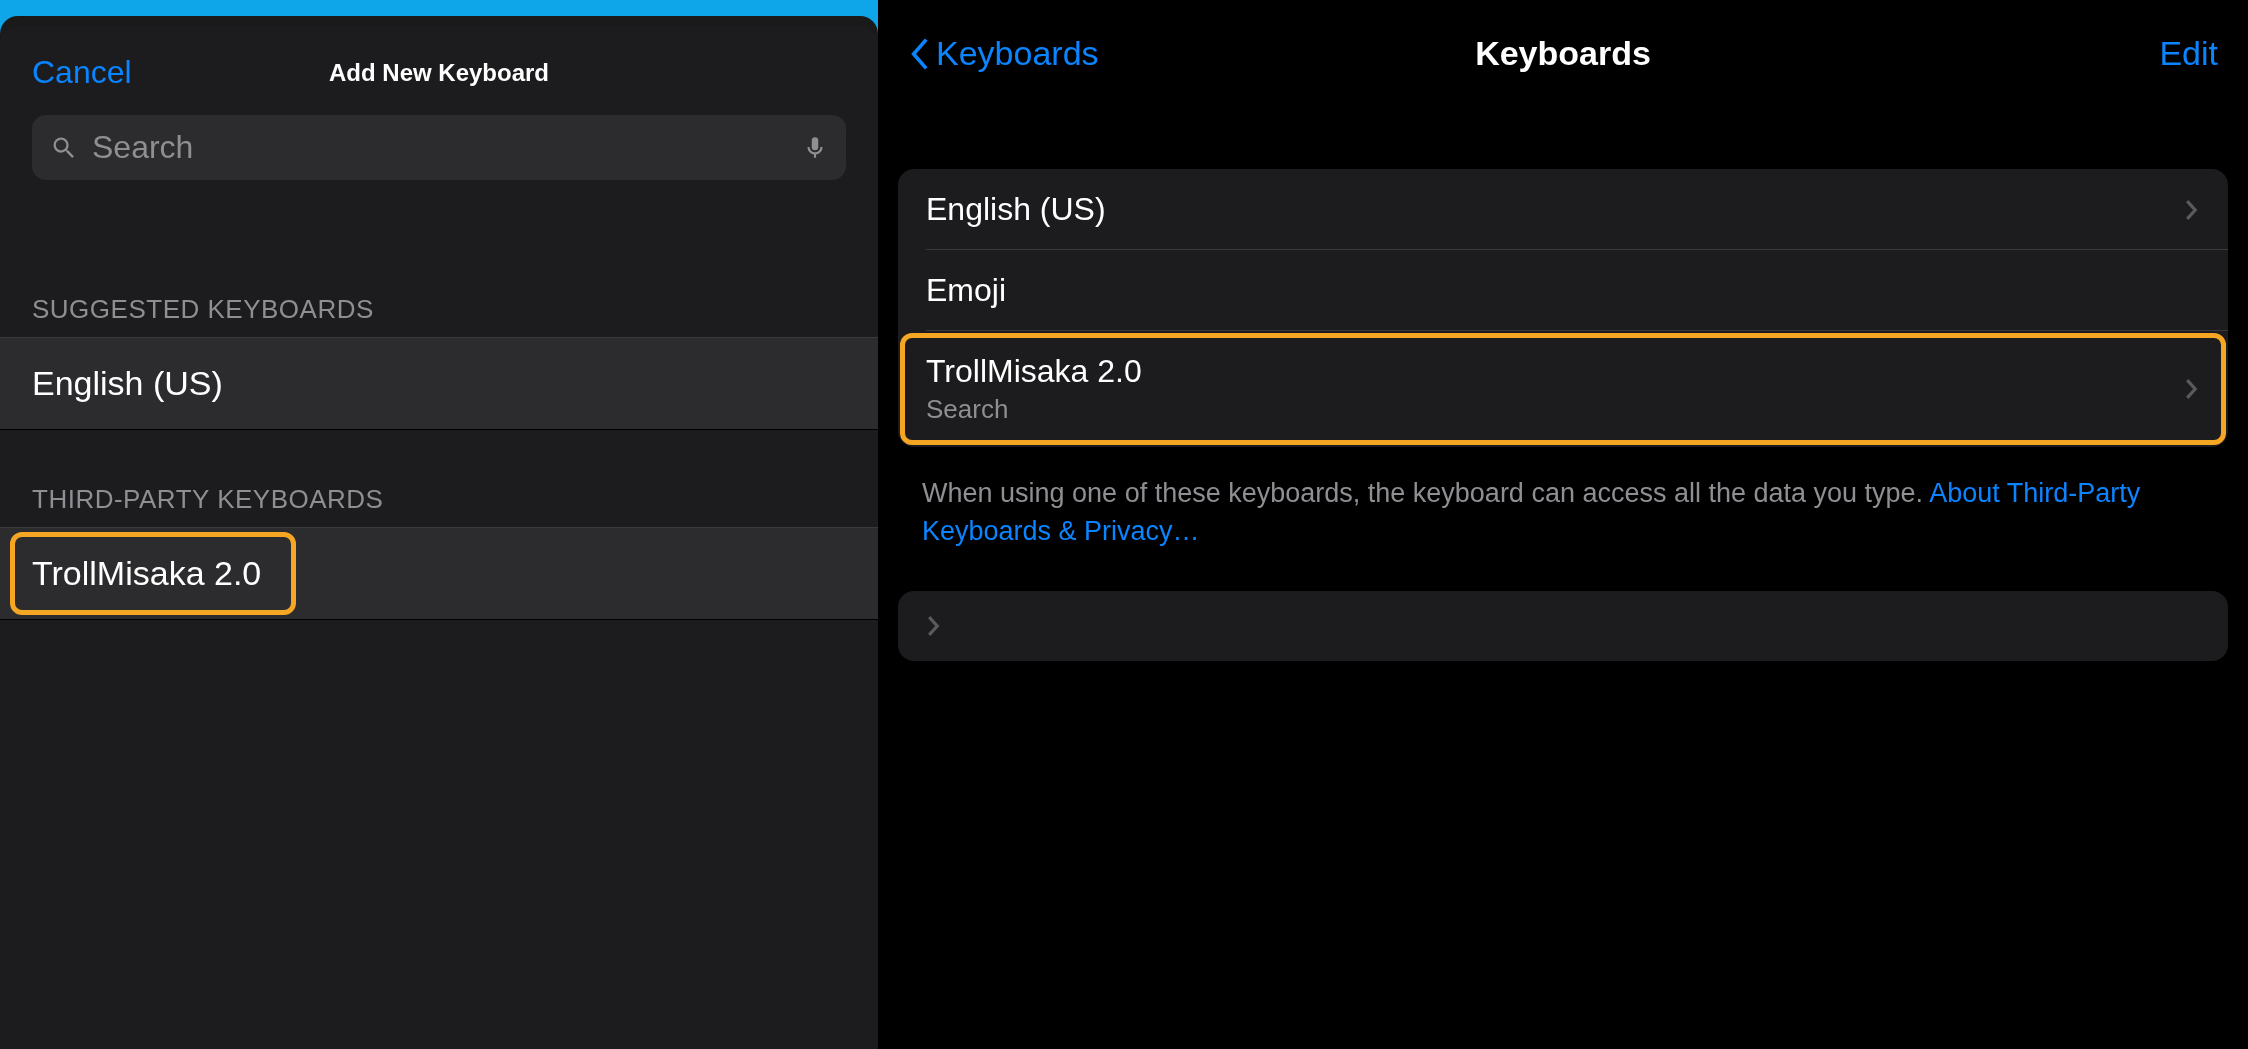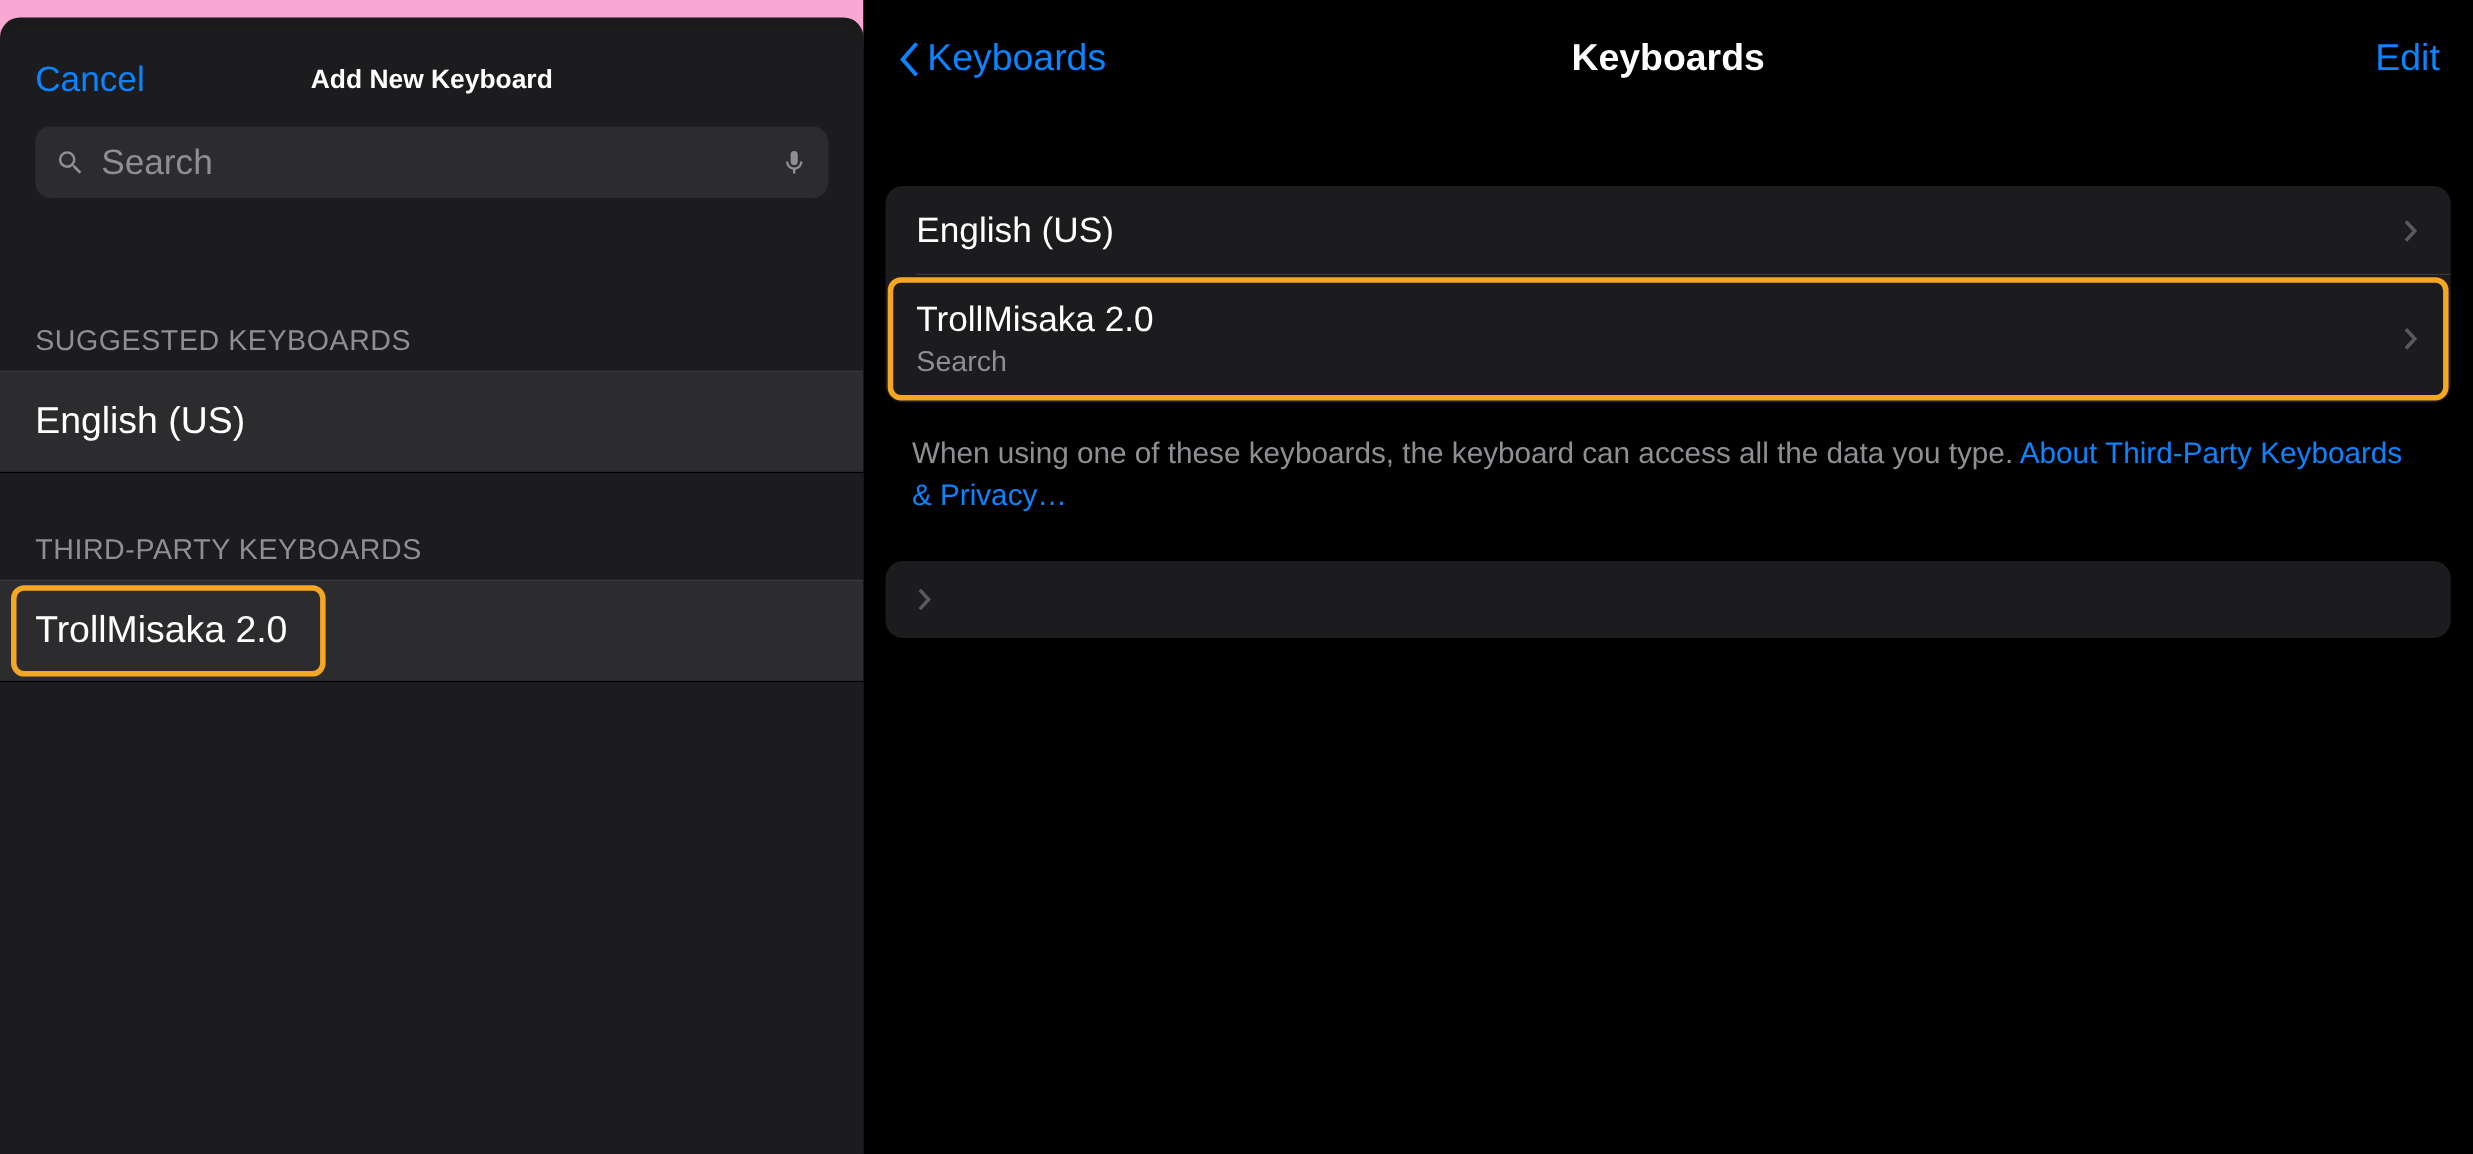--- a/index.html
+++ b/index.html
@@ -6,21 +6,21 @@
     body {
       font-family: -apple-system, BlinkMacSystemFont, "Segoe UI", sans-serif;
       background: #000;
       width: 2248px;
       height: 1049px;
       overflow: hidden;
       display: flex;
       color: #fff;
     }
     .pane { height: 100%; position: relative; }
-    .pane-left { width: 785px; background: #f9a8d4; }
+    .pane-left { width: 878px; background: #0ea5e9; }
     .pane-right { flex: 1; background: #000; padding: 12px 12px; }
     
     
     .modal-bg {
       position: absolute;
       top: 0; left: 0; right: 0; bottom: 0;
       background: #1a1a1a;
       border-radius: 18px 18px 0 0;
       margin-top: 16px;
     }
@@ -213,20 +213,25 @@
     <div class="settings-row">
       <div class="row-main">
         <div class="row-title">English (US)</div>
       </div>
       <svg class="chevron-right" viewBox="0 0 20 30">
           <polyline points="4,4 14,15 4,26"></polyline>
         </svg>
     </div>
     <div class="settings-row">
       <div class="row-main">
+        <div class="row-title">Emoji</div>
+      </div>
+    </div>
+    <div class="settings-row">
+      <div class="row-main">
         <div class="row-title">TrollMisaka 2.0</div>
         <div class="row-sub">Search</div>
       </div>
       <svg class="chevron-right" viewBox="0 0 20 30">
           <polyline points="4,4 14,15 4,26"></polyline>
         </svg>
       <div class="row-highlight"></div>
     </div>
   </div>
   <div class="footer-note">

